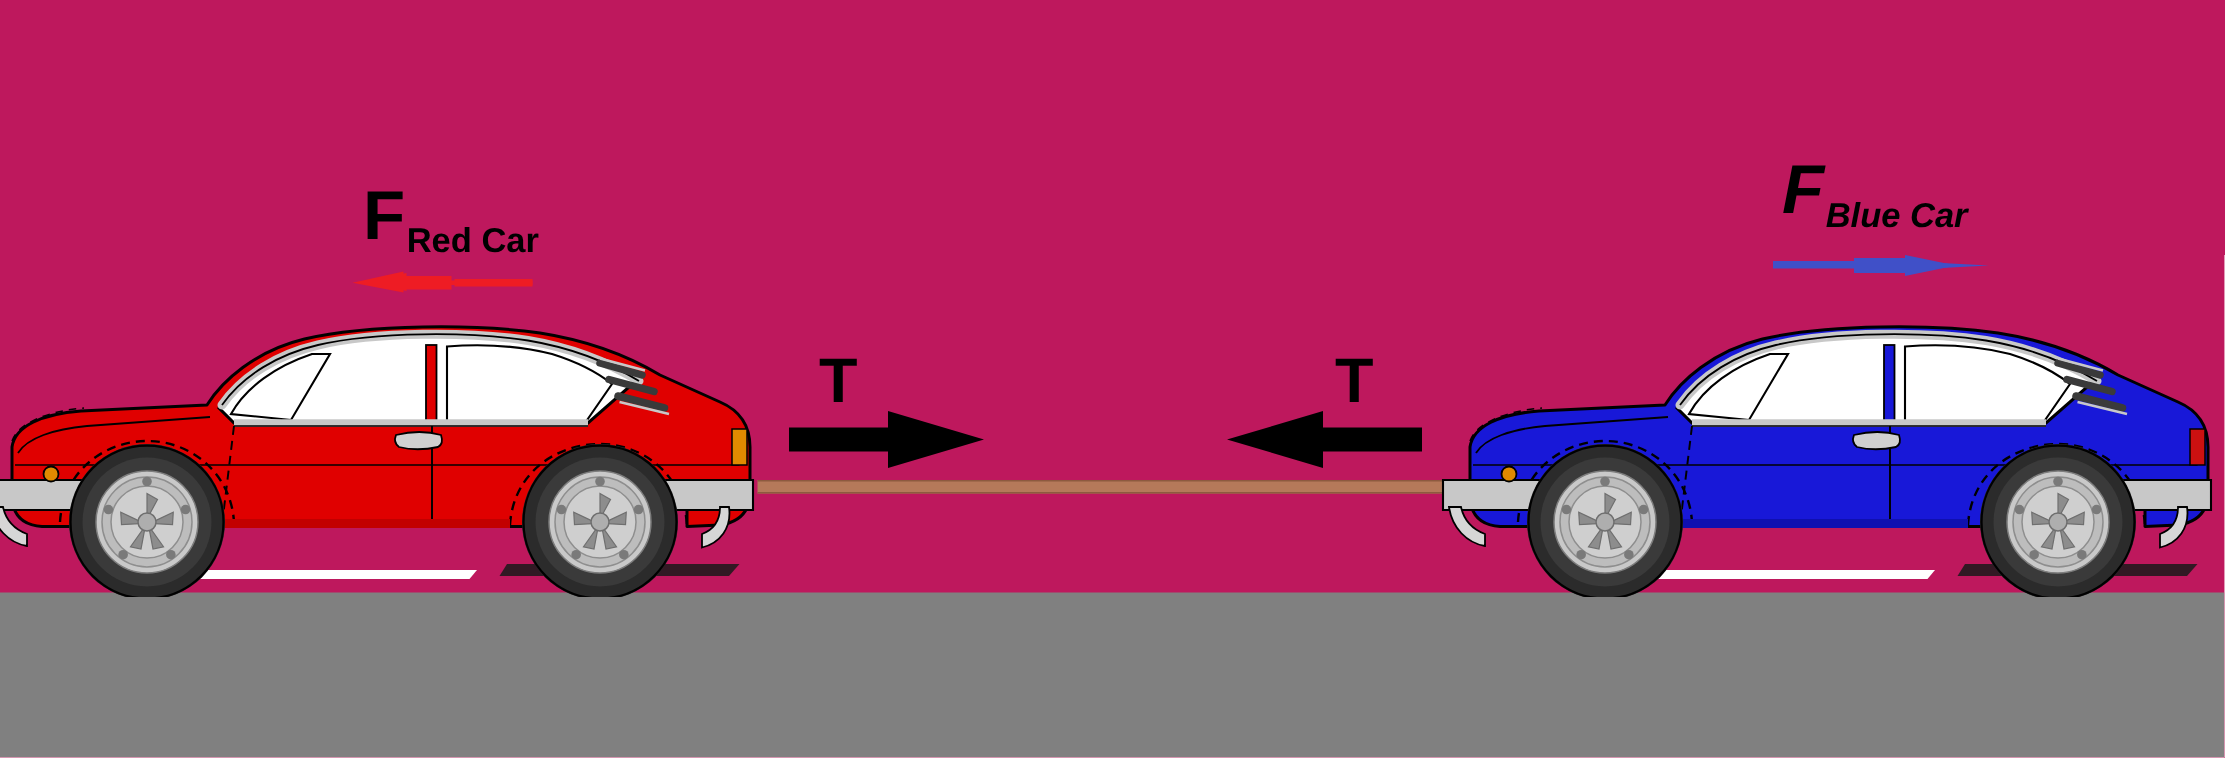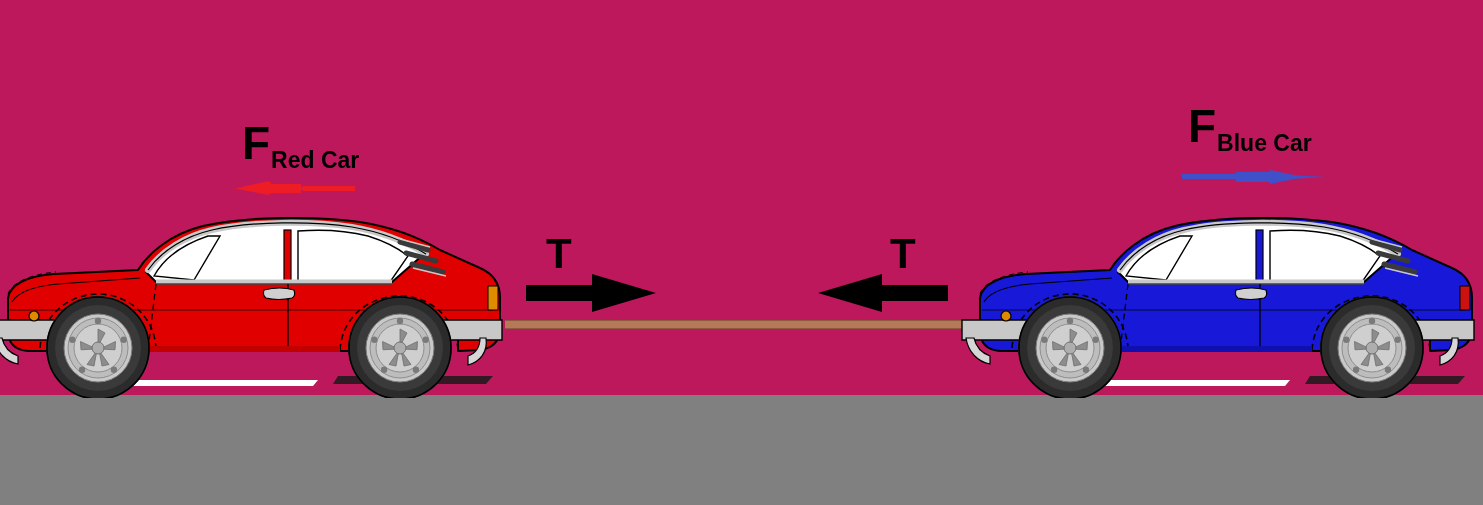--- a/index.html
+++ b/index.html
@@ -293,21 +293,21 @@
     <span class="base">F</span><span class="sub">Red Car</span>
   </div>
 
   <svg class="arrow-svg" style="left:205px; top:178px;" width="155" height="28" viewBox="0 0 155 28">
     <path d="M150,9 L66,9 L66,4 L40,9.5 L66,16 L66,12 L150,12 Z" fill="#ee1c24"></path>
     <path d="M150,8 L150,13 L98,13 L98,8 Z" fill="#ee1c24"></path>
     <path d="M96,6 L96,15 L62,15 L62,6 Z" fill="#ee1c24"></path>
     <path d="M64,3 L64,17 L30,10.5 Z" fill="#ee1c24"></path>
   </svg>
 
-  <div class="force-label" style="left:1188px; top:103px;">
+  <div class="force-label" style="left:1188px; top:103px;font-style:italic;">
     <span class="base">F</span><span class="sub">Blue Car</span>
   </div>
 
   <svg class="arrow-svg" style="left:1178px; top:166px;" width="155" height="28" viewBox="0 0 155 28">
     <path d="M4,8 L4,13 L58,13 L58,8 Z" fill="#4050c8"></path>
     <path d="M58,6 L58,16 L94,16 L94,6 Z" fill="#4050c8"></path>
     <path d="M92,4 L92,18 L126,11 Z" fill="#4050c8"></path>
     <path d="M110,9 L110,13 L148,11 Z" fill="#4050c8"></path>
   </svg>
 

